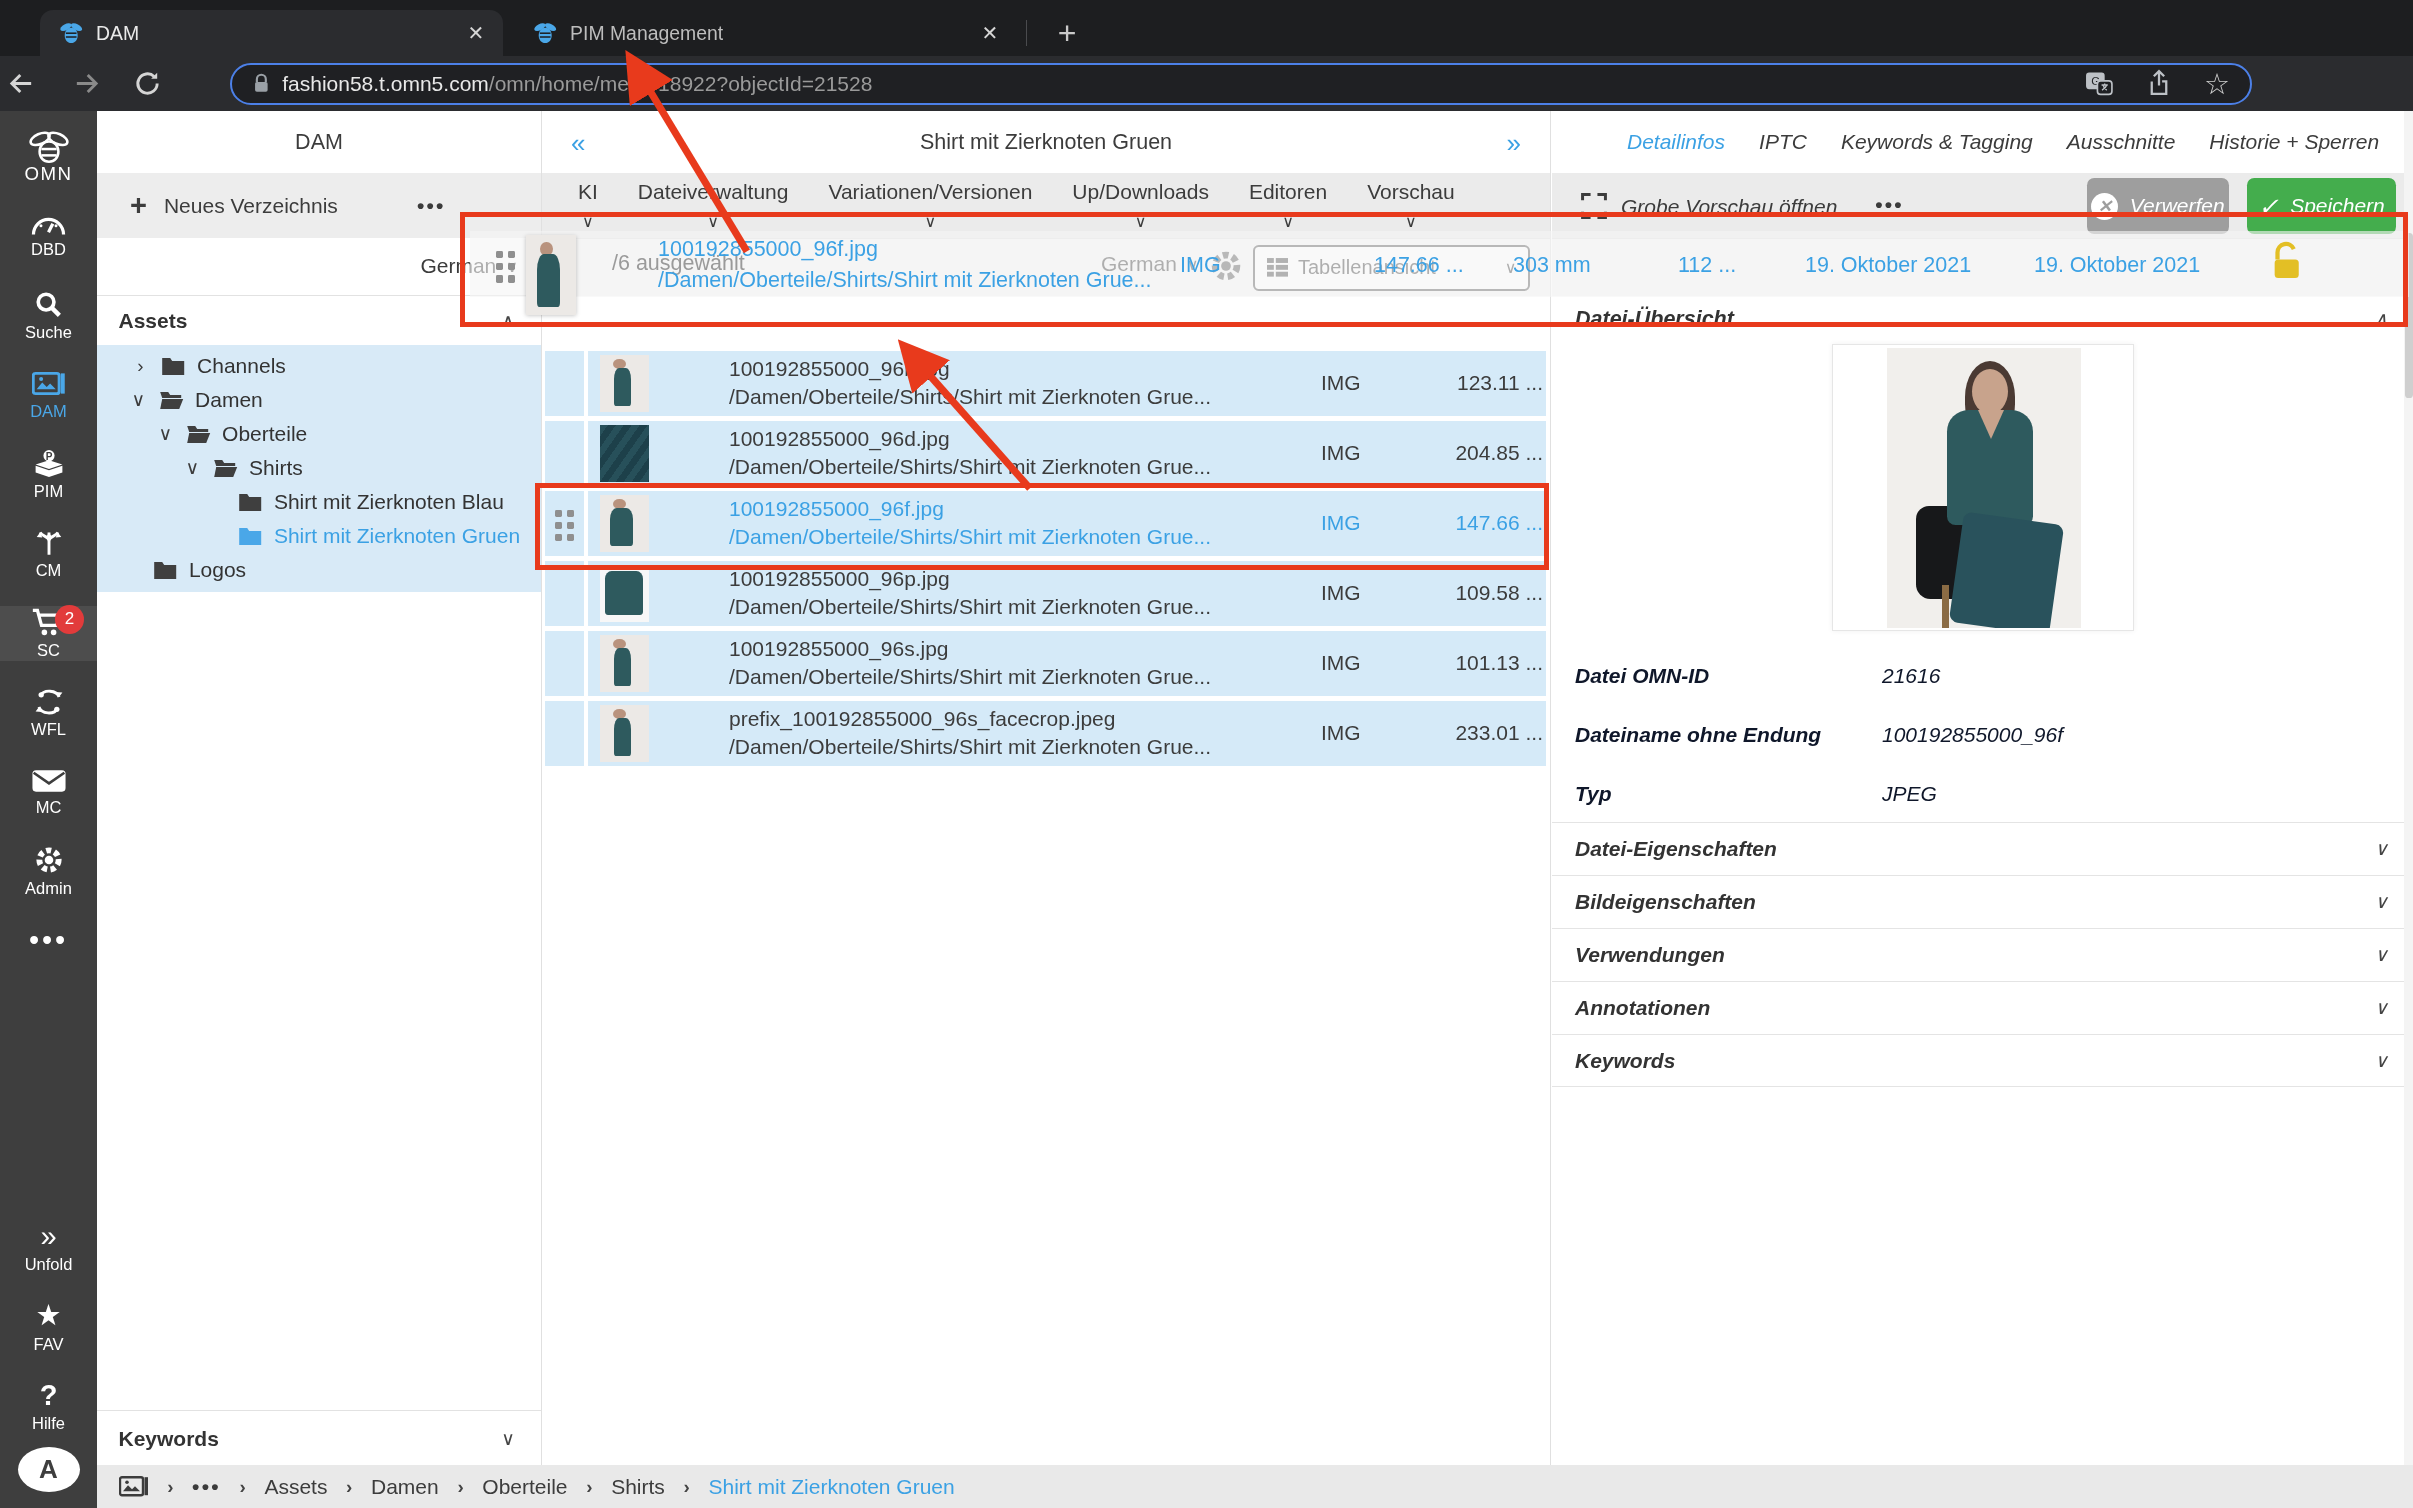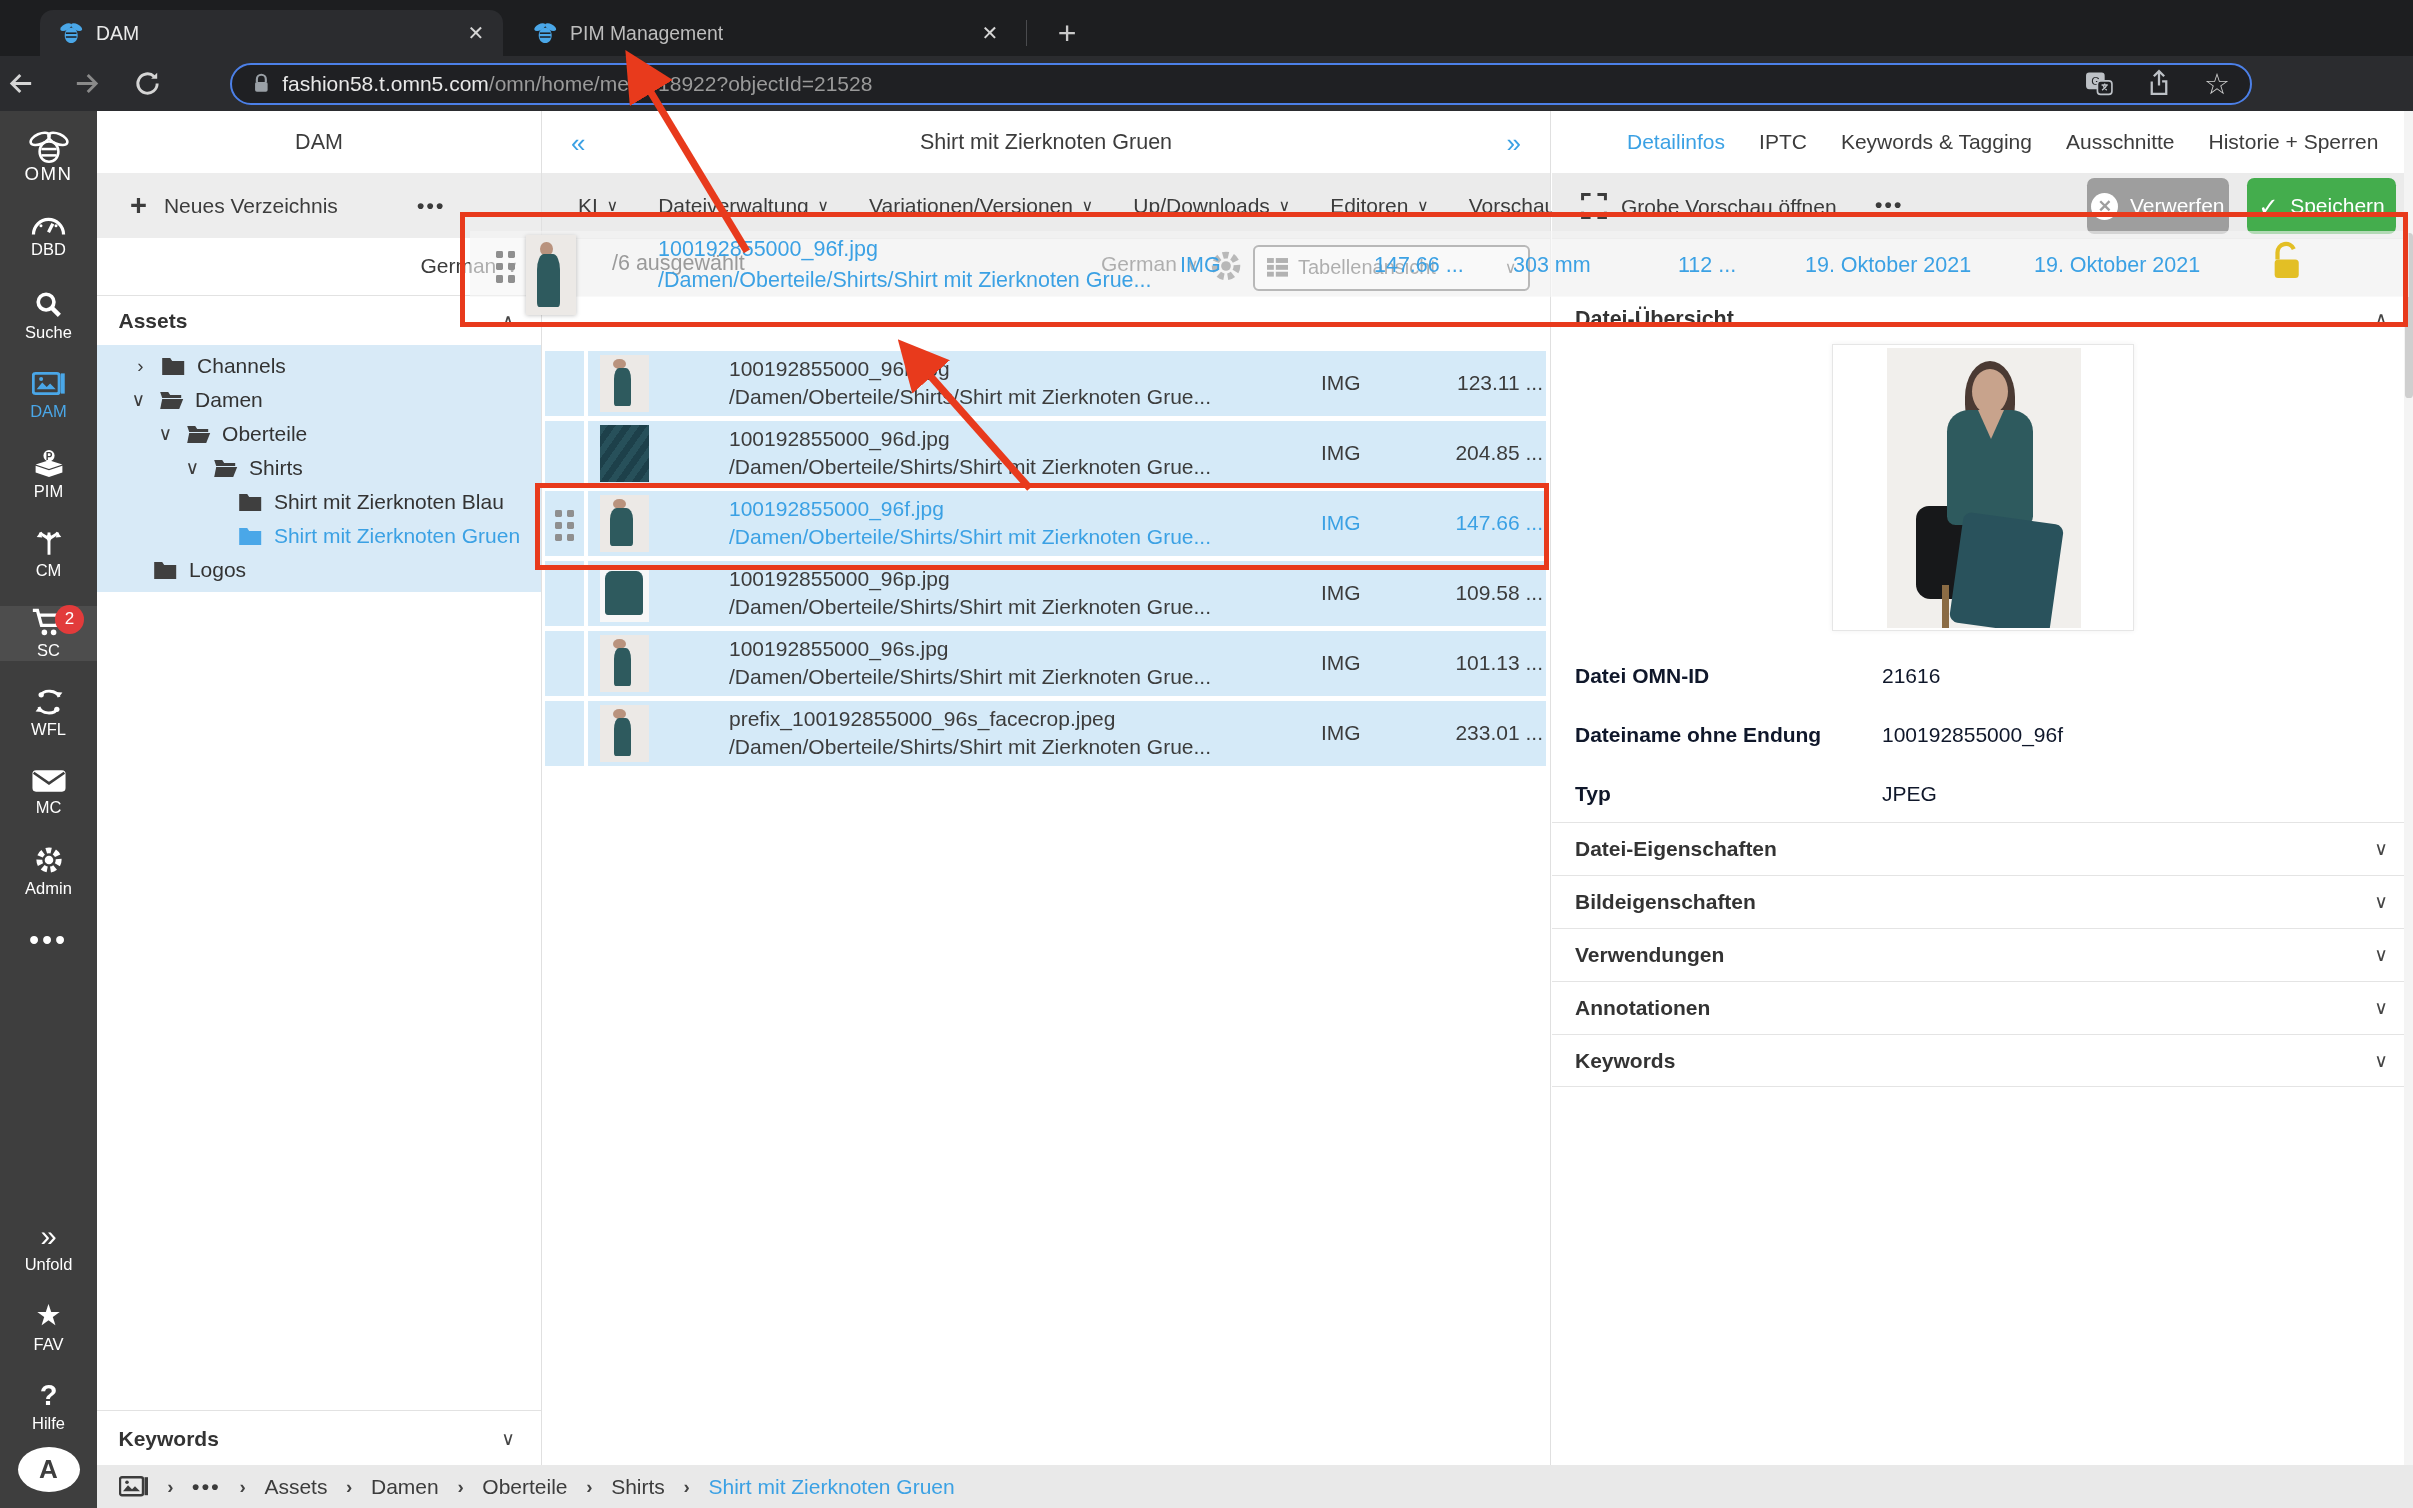--- a/index.html
+++ b/index.html
@@ -35,38 +35,38 @@
   .rail-item.active { color:#4aa7e8; }
   .rail-item.hl { background:#4d4d4d; }
   .badge { position:absolute; top:-1.4px; right:13px; min-width:29px; height:29px; border-radius:14.4px; background:#e23b3b; color:#fff; font-size:17px; display:flex; align-items:center; justify-content:center; }
   .rail-spacer { flex:1; }
   .rail-glyph { font-size:29px; line-height:30px; }
   .avatar-a { margin:13px 0 17px; width:62px; height:45px; border-radius:50%; background:#fff; color:#3e3e3e; font-size:26px; display:flex; align-items:center; justify-content:center; font-weight:bold; }
 
   
   .left { position:absolute; left:97px; top:111px; width:445px; height:1355px; background:#fff; border-right:1.4px solid #e0e0e0; }
   .mid { position:absolute; left:542px; top:111px; width:1009px; height:1355px; background:#fff; border-right:1.4px solid #e0e0e0; }
-  .right { position:absolute; left:1552px; top:111px; width:862px; height:1355px; background:#fff; }
+  .right { position:absolute; left:1552px; top:111px; width:862px; height:1355px; background:#fff;font-style:italic; }
 
   .panel-title { position:absolute; left:0; top:0; width:100%; height:62px; display:flex; align-items:center; justify-content:center; font-size:21.5px; color:#3c3c3c; }
   .lp-newdir { position:absolute; left:0; top:62px; width:100%; height:65px; background:#ededed; display:flex; align-items:center; font-size:21px; color:#3c3c3c; }
   .lp-lang { position:absolute; left:0; top:126px; width:100%; height:59px; border-bottom:1.4px solid #e2e2e2; display:flex; align-items:center; justify-content:flex-end; padding-right:23px; gap:10px; font-size:21px; color:#3c3c3c; }
   .lp-assets { position:absolute; left:0; top:185px; width:100%; height:49px; display:flex; align-items:center; font-size:21px; font-weight:bold; color:#333; }
   .lp-tree { position:absolute; left:0; top:234px; width:100%; height:247px; background:#d8eaf7; padding-top:4.3px; }
   .tree-row { height:34px; display:flex; align-items:center; font-size:21px; color:#333; position:relative; }
   .tw { position:absolute; display:flex; align-items:center; gap:11.5px; }
   .chev { font-size:18.7px; color:#3c3c3c; width:18.7px; text-align:center; }
   .tree-row.sel { color:#3ba1e4; }
   .lp-keywords { position:absolute; left:0; bottom:0; width:100%; height:56px; border-top:1.4px solid #e2e2e2; display:flex; align-items:center; font-size:21px; font-weight:bold; color:#333; }
   .row-caret { margin-left:auto; margin-right:26px; font-size:18.7px; color:#444; font-weight:normal; }
 
   .mid-head { position:absolute; left:0; top:0; width:100%; height:62px; display:flex; align-items:center; justify-content:center; font-size:21.5px; color:#3c3c3c; }
   .pgchev { position:absolute; top:17px; color:#3ba1e4; font-size:26px; }
   .toolbar { position:absolute; left:0; top:62px; width:100%; height:66px; background:#ebebeb; border-bottom:1.4px solid #e0e0e0; display:flex; align-items:center; font-size:21px; color:#3c3c3c; }
-  .menu-item { display:flex; align-items:center; gap:8.6px; margin-right:40px; white-space:nowrap; }
+  .menu-item { display:flex; align-items:center; gap:8.6px; margin-right:40px; white-space:nowrap;flex-direction:column; }
   .dd { font-size:16px; color:#3c3c3c; }
   .band { position:absolute; left:0; top:128px; width:100%; height:57px; background:#f3f3f3; }
   .view-select { position:absolute; left:711px; top:5.7px; width:277px; height:46px; background:#fff; border:2.2px solid #555; border-radius:5.7px; display:flex; align-items:center; padding:0 11.5px; gap:10px; font-size:20px; color:#3c3c3c; }
   .view-select .dd { margin-left:auto; }
   .band-lang { position:absolute; left:559px; top:13px; display:flex; gap:10px; font-size:21px; color:#3c3c3c; align-items:center; }
 
   .tbl-head { position:absolute; left:0; top:185px; width:100%; height:55px; background:#fff; border-bottom:1.4px solid #e0e0e0; font-size:20px; font-weight:bold; color:#333; }
   .rows { position:absolute; left:0; top:240px; width:100%; }
   .trow { position:relative; height:65px; margin-bottom:5px; font-size:21px; color:#3c3c3c; }
   .cell-g { position:absolute; left:2.9px; top:0; width:39px; height:65px; background:#d5eaf8; }

